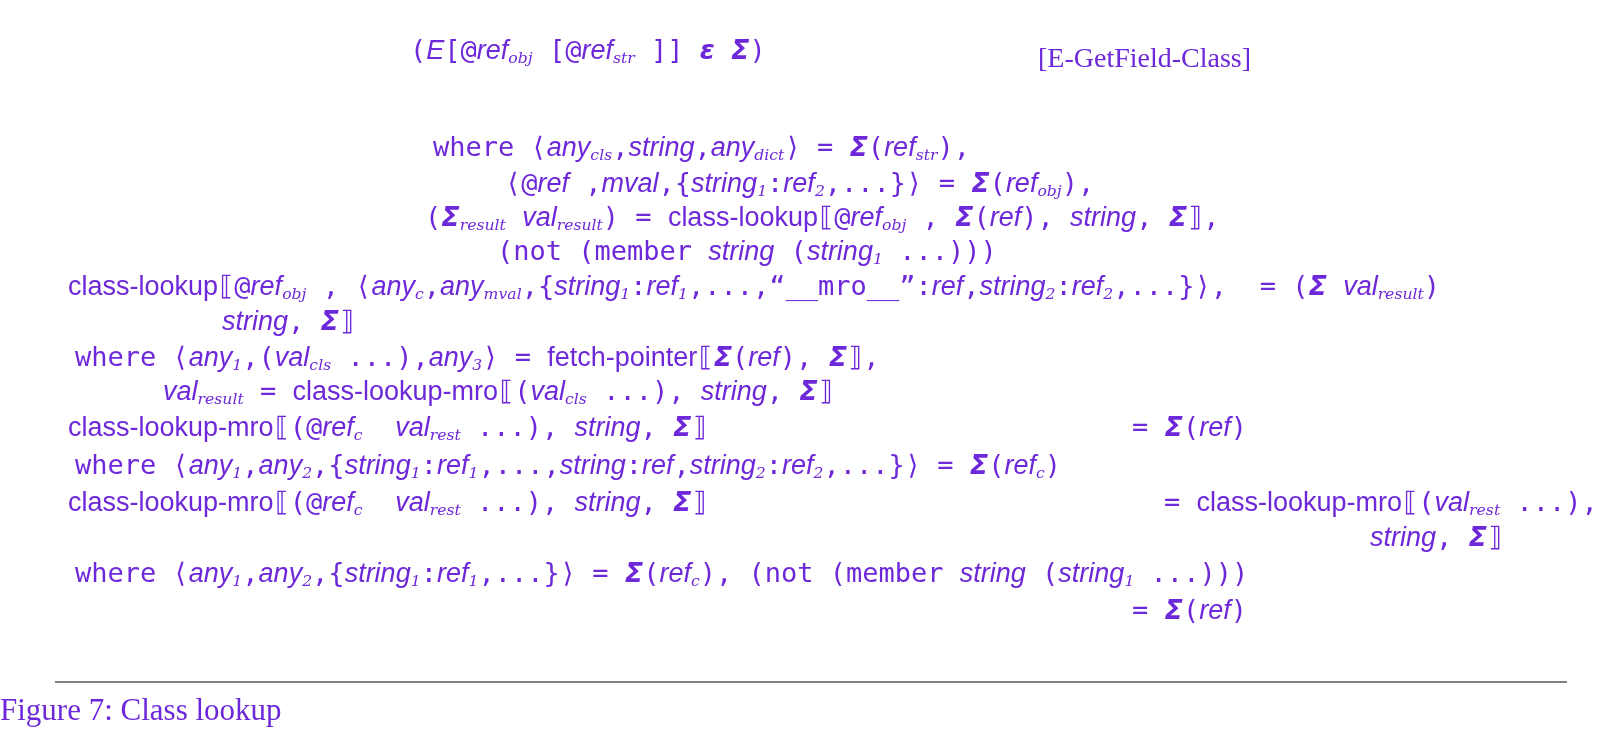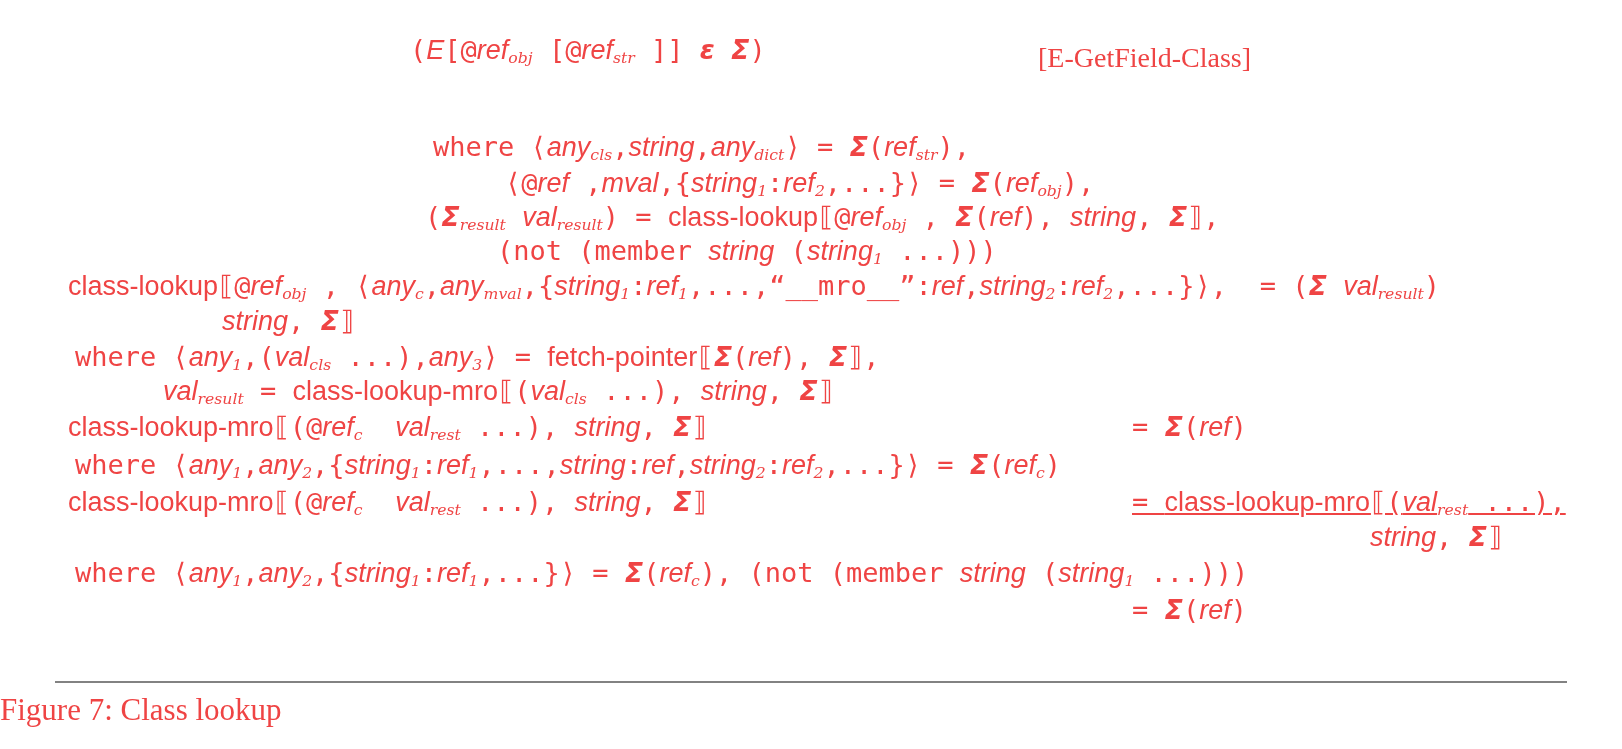--- a/index.html
+++ b/index.html
@@ -1,17 +1,17 @@
 <!DOCTYPE html>
 <html><head>
 <meta charset="utf-8">
 <style>
   html,body{margin:0;padding:0;background:#ffffff;}
   body{width:1622px;height:749px;position:relative;overflow:hidden;}
-  .figure{position:absolute;inset:0;background:#fff;color:#ef4444;}
+  .figure{position:absolute;inset:0;background:#fff;color:#6d28d9;}
   .mline{position:absolute;white-space:pre;font-size:27px;line-height:1.15;}
   
   .seg-p,.seg-k{font-family:"DejaVu Sans Mono","DejaVu Sans",monospace;}
   .seg-v{font-family:"Liberation Sans","DejaVu Sans",sans-serif;font-style:italic;}
   .seg-f{font-family:"Liberation Sans","DejaVu Sans",sans-serif;font-style:normal;margin-top:48px;}
   .seg-g{font-family:"DejaVu Sans","Liberation Sans",sans-serif;font-style:italic;font-weight:bold;}
   .seg-a{font-family:"DejaVu Sans",sans-serif;}
   sub.msub{font-family:"DejaVu Serif","Liberation Serif",serif;font-style:italic;font-size:0.58em;line-height:0;vertical-align:-0.28em;}
   .rule-label{position:absolute;font-family:Liberation Serif, serif;font-size:28px;white-space:pre;}
   .hrule{position:absolute;left:55px;top:681px;width:1512px;height:2px;background:#828282;}
@@ -33,21 +33,21 @@
   <div class="mline" style="left:68px;top:270px;"><span class="seg-f">class-lookup</span><span class="seg-p">⟦</span><span class="seg-p">@</span><span class="seg-v">ref</span><sub class="msub">obj</sub><span class="seg-p"> , ⟨</span><span class="seg-v">any</span><sub class="msub">c</sub><span class="seg-p">,</span><span class="seg-v">any</span><sub class="msub">mval</sub><span class="seg-p">,{</span><span class="seg-v">string</span><sub class="msub">1</sub><span class="seg-p">:</span><span class="seg-v">ref</span><sub class="msub">1</sub><span class="seg-p">,...,</span><span class="seg-p">“</span><span class="seg-k">__mro__</span><span class="seg-p">”</span><span class="seg-p">:</span><span class="seg-v">ref</span><span class="seg-p">,</span><span class="seg-v">string</span><sub class="msub">2</sub><span class="seg-p">:</span><span class="seg-v">ref</span><sub class="msub">2</sub><span class="seg-p">,...}⟩, </span><span class="seg-p"> = (</span><span class="seg-g">Σ</span><span class="seg-p"> </span><span class="seg-v">val</span><sub class="msub">result</sub><span class="seg-p">)</span></div>
   <div class="mline" style="left:222px;top:305px;"><span class="seg-v">string</span><span class="seg-p">, </span><span class="seg-g">Σ</span><span class="seg-p">⟧</span></div>
   <div class="mline" style="left:75px;top:341px;"><span class="seg-k">where </span><span class="seg-p">⟨</span><span class="seg-v">any</span><sub class="msub">1</sub><span class="seg-p">,(</span><span class="seg-v">val</span><sub class="msub">cls</sub><span class="seg-p"> ...),</span><span class="seg-v">any</span><sub class="msub">3</sub><span class="seg-p">⟩ = </span><span class="seg-f">fetch-pointer</span><span class="seg-p">⟦</span><span class="seg-g">Σ</span><span class="seg-p">(</span><span class="seg-v">ref</span><span class="seg-p">), </span><span class="seg-g">Σ</span><span class="seg-p">⟧,</span></div>
   <div class="mline" style="left:163px;top:375px;"><span class="seg-v">val</span><sub class="msub">result</sub><span class="seg-p"> = </span><span class="seg-f">class-lookup-mro</span><span class="seg-p">⟦(</span><span class="seg-v">val</span><sub class="msub">cls</sub><span class="seg-p"> ...), </span><span class="seg-v">string</span><span class="seg-p">, </span><span class="seg-g">Σ</span><span class="seg-p">⟧</span></div>
 
   <div class="mline" style="left:68px;top:411px;"><span class="seg-f">class-lookup-mro</span><span class="seg-p">⟦(</span><span class="seg-p">@</span><span class="seg-v">ref</span><sub class="msub">c</sub><span class="seg-p">  </span><span class="seg-v">val</span><sub class="msub">rest</sub><span class="seg-p"> ...), </span><span class="seg-v">string</span><span class="seg-p">, </span><span class="seg-g">Σ</span><span class="seg-p">⟧</span></div>
   <div class="mline" style="left:1132px;top:411px;"><span class="seg-p">= </span><span class="seg-g">Σ</span><span class="seg-p">(</span><span class="seg-v">ref</span><span class="seg-p">)</span></div>
   <div class="mline" style="left:75px;top:449px;"><span class="seg-k">where </span><span class="seg-p">⟨</span><span class="seg-v">any</span><sub class="msub">1</sub><span class="seg-p">,</span><span class="seg-v">any</span><sub class="msub">2</sub><span class="seg-p">,{</span><span class="seg-v">string</span><sub class="msub">1</sub><span class="seg-p">:</span><span class="seg-v">ref</span><sub class="msub">1</sub><span class="seg-p">,...,</span><span class="seg-v">string</span><span class="seg-p">:</span><span class="seg-v">ref</span><span class="seg-p">,</span><span class="seg-v">string</span><sub class="msub">2</sub><span class="seg-p">:</span><span class="seg-v">ref</span><sub class="msub">2</sub><span class="seg-p">,...}⟩ = </span><span class="seg-g">Σ</span><span class="seg-p">(</span><span class="seg-v">ref</span><sub class="msub">c</sub><span class="seg-p">)</span></div>
 
   <div class="mline" style="left:68px;top:486px;"><span class="seg-f">class-lookup-mro</span><span class="seg-p">⟦(</span><span class="seg-p">@</span><span class="seg-v">ref</span><sub class="msub">c</sub><span class="seg-p">  </span><span class="seg-v">val</span><sub class="msub">rest</sub><span class="seg-p"> ...), </span><span class="seg-v">string</span><span class="seg-p">, </span><span class="seg-g">Σ</span><span class="seg-p">⟧</span></div>
-  <div class="mline" style="left:1132px;top:486px;text-decoration:underline;"><span class="seg-p">= </span><span class="seg-f">class-lookup-mro</span><span class="seg-p">⟦(</span><span class="seg-v">val</span><sub class="msub">rest</sub><span class="seg-p"> ...),</span></div>
+  <div class="mline" style="left:1164px;top:486px;"><span class="seg-p">= </span><span class="seg-f">class-lookup-mro</span><span class="seg-p">⟦(</span><span class="seg-v">val</span><sub class="msub">rest</sub><span class="seg-p"> ...),</span></div>
   <div class="mline" style="left:1370px;top:521px;"><span class="seg-v">string</span><span class="seg-p">, </span><span class="seg-g">Σ</span><span class="seg-p">⟧</span></div>
   <div class="mline" style="left:75px;top:557px;"><span class="seg-k">where </span><span class="seg-p">⟨</span><span class="seg-v">any</span><sub class="msub">1</sub><span class="seg-p">,</span><span class="seg-v">any</span><sub class="msub">2</sub><span class="seg-p">,{</span><span class="seg-v">string</span><sub class="msub">1</sub><span class="seg-p">:</span><span class="seg-v">ref</span><sub class="msub">1</sub><span class="seg-p">,...}⟩ = </span><span class="seg-g">Σ</span><span class="seg-p">(</span><span class="seg-v">ref</span><sub class="msub">c</sub><span class="seg-p">), </span><span class="seg-k">(not (member </span><span class="seg-v">string</span><span class="seg-k"> (</span><span class="seg-v">string</span><sub class="msub">1</sub><span class="seg-k"> ...)))</span></div>
 
   <div class="mline" style="left:1132px;top:594px;"><span class="seg-p">= </span><span class="seg-g">Σ</span><span class="seg-p">(</span><span class="seg-v">ref</span><span class="seg-p">)</span></div>
 
   <div class="hrule"></div>
   <div class="caption">Figure 7: Class lookup</div>
 </div>
 
 </body></html>

